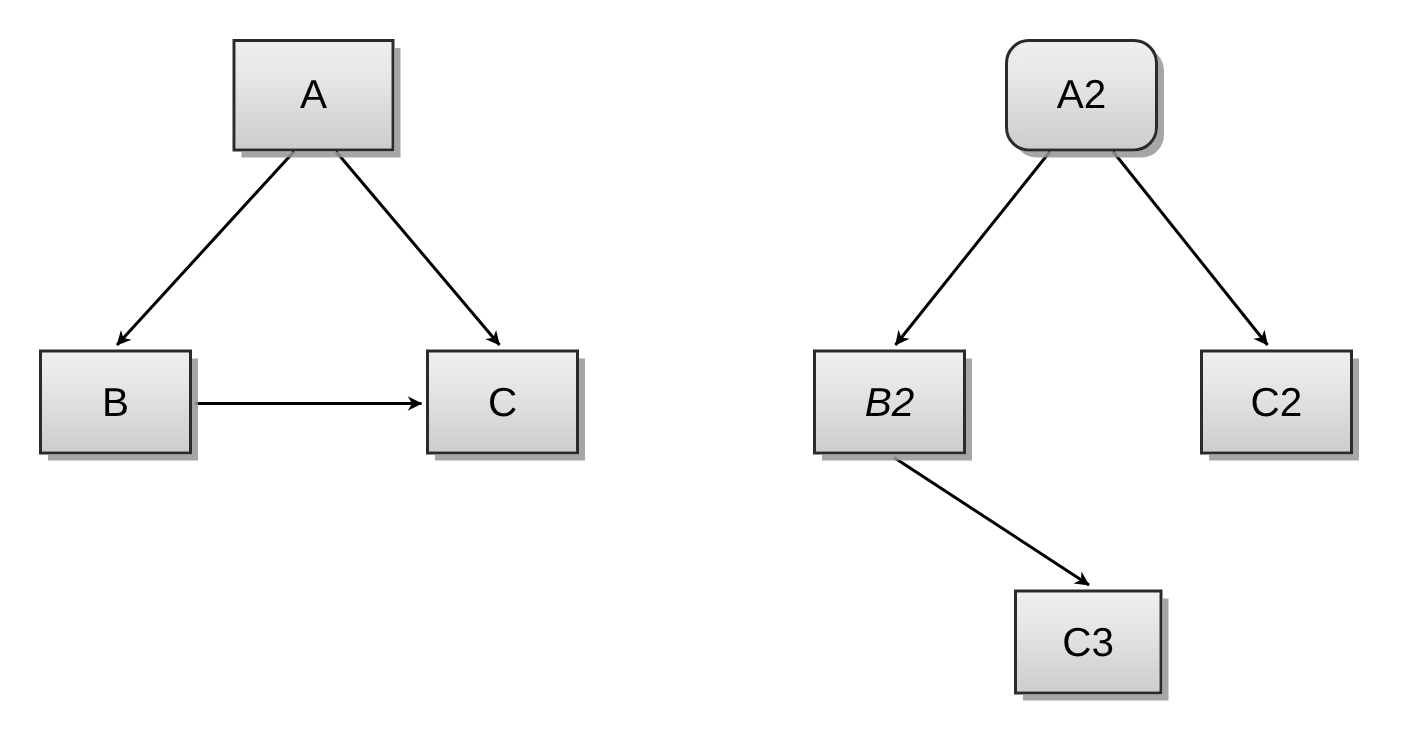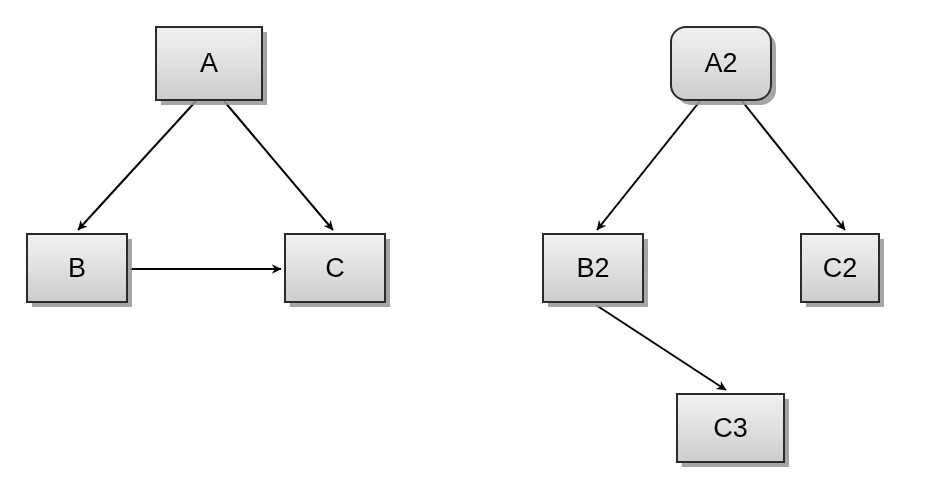--- a/index.html
+++ b/index.html
@@ -71,24 +71,24 @@
       </div>
       <div class="node" style="left: 26px; top: 233px; width: 102px; height: 70px;">
         <span class="node-label">B</span>
       </div>
       <div class="node" style="left: 284px; top: 233px; width: 102px; height: 70px;">
         <span class="node-label">C</span>
       </div>
       <div class="node" style="left: 670px; top: 26px; width: 102px; height: 75px; border-radius: 16px;">
         <span class="node-label">A2</span>
       </div>
-      <div class="node" style="left: 542px; top: 233px; width: 102px; height: 70px;">
+      <div class="node" style="left: 542px; top: 233px; width: 102px; height: 70px; font-style: italic;">
         <span class="node-label">B2</span>
       </div>
-      <div class="node" style="left: 800px; top: 233px; width: 80px; height: 70px;">
+      <div class="node" style="left: 800px; top: 233px; width: 102px; height: 70px;">
         <span class="node-label">C2</span>
       </div>
-      <div class="node" style="left: 676px; top: 393px; width: 109px; height: 70px;">
+      <div class="node" style="left: 676px; top: 393px; width: 99px; height: 70px;">
         <span class="node-label">C3</span>
       </div>
     </div>
 
 </div>
 
 </body></html>

